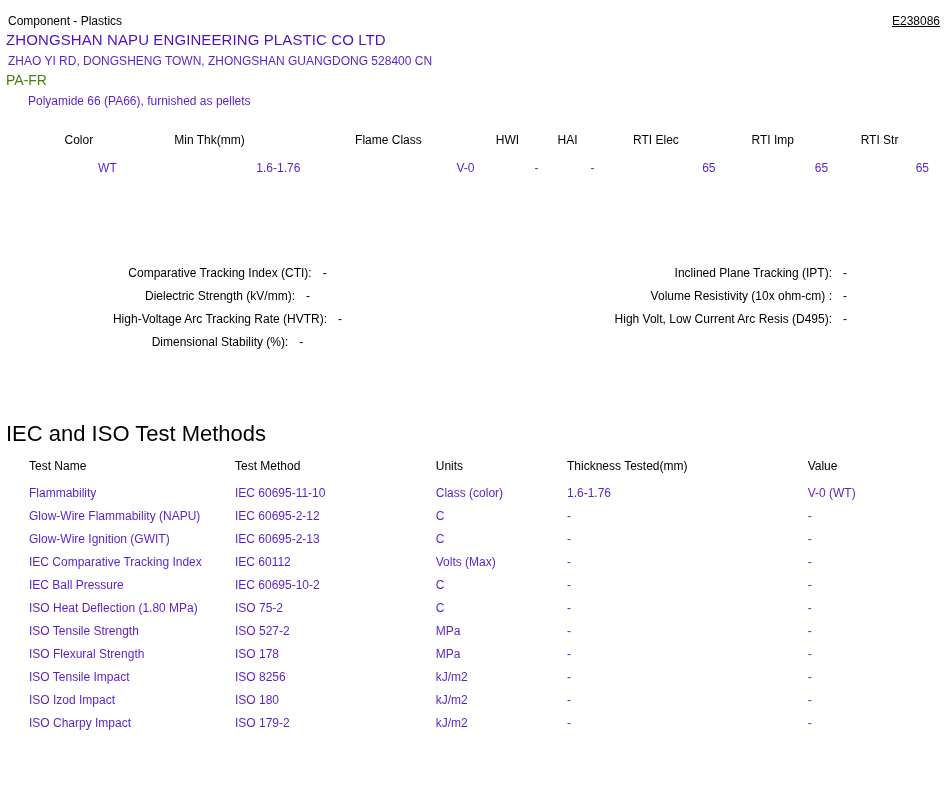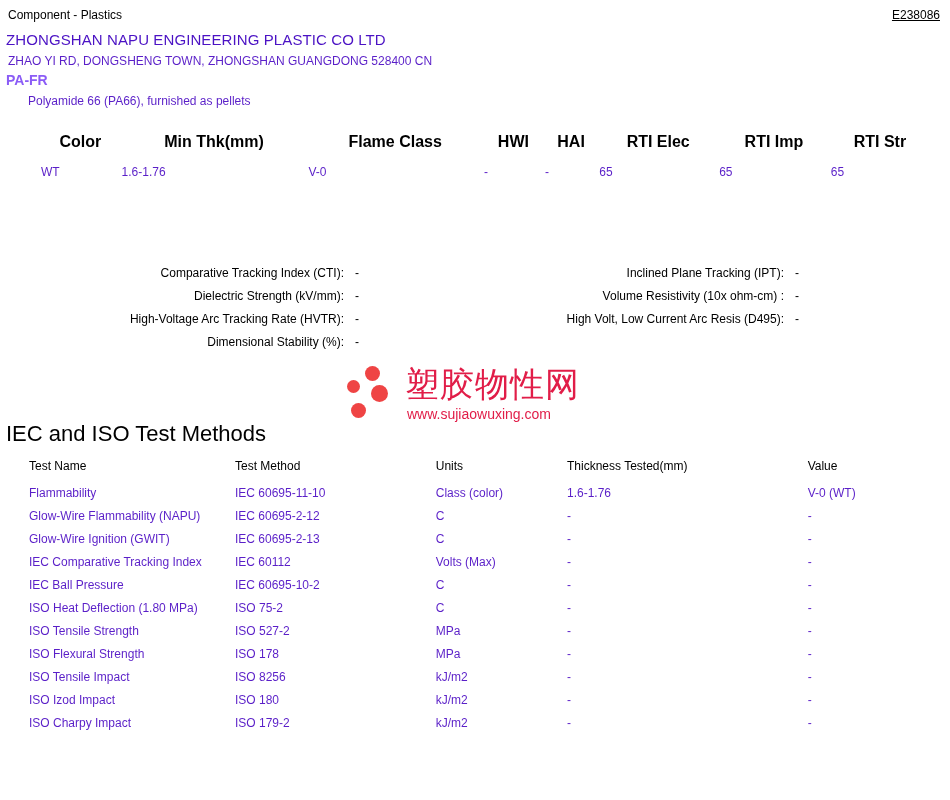--- a/index.html
+++ b/index.html
@@ -26,21 +26,21 @@
     position: absolute;
     top: 8px;
     left: 8px;
     right: 10px;
     display: flex;
     justify-content: space-between;
     align-items: baseline;
     font-size: 12px;
     color: #000;
   }
-  .hdr-left { color: #000; }
+  .hdr-left { color: #000; margin-top: 6px; }
   .hdr-right { color: #000; text-decoration: underline; }
 
   .company {
     position: absolute;
     top: 31px;
     left: 6px;
     font-size: 15px;
     color: #4b12c4;
     letter-spacing: 0.1px;
   }
@@ -49,51 +49,50 @@
     top: 54px;
     left: 8px;
     font-size: 12px;
     color: #5a1fc8;
   }
   .grade {
     position: absolute;
     top: 72px;
     left: 6px;
     font-size: 14px;
-    color: #8b5cf6;
-    font-weight: bold;
+    color: #4d7c0f;
   }
   .material {
     position: absolute;
     top: 94px;
     left: 8px;
     font-size: 12px;
     color: #5a1fc8;
     margin-left: 20px;
   }
 
   
   .prop-table {
     position: absolute;
     top: 132px;
     left: 40px;
     width: 890px;
     border-collapse: collapse;
   }
   .prop-table th {
-    font-weight: bold;
-    font-size: 16px;
+    font-weight: normal;
+    font-size: 12px;
     color: #000000;
     text-align: center;
     padding-bottom: 13px;
   }
   .prop-table td {
     font-size: 12px;
     color: #5a1fc8;
-    text-align: left;
+    text-align: right;
   }
 
   
   .elec {
     position: absolute;
     top: 266px;
     left: 0;
     width: 950px;
   }
   .elec-row {
@@ -101,21 +100,22 @@
     width: 100%;
     margin-bottom: 9px;
     font-size: 12px;
   }
   .elec-cell {
     display: flex;
     align-items: baseline;
   }
   .elec-cell.left {
     width: 365px;
-    justify-content: flex-end;
+    justify-content: center;
+    padding-left: 48px;
   }
   .elec-cell.right {
     width: 420px;
     justify-content: flex-end;
     margin-left: 20px;
   }
   .elec-label { color: #000; white-space: nowrap; }
   .elec-value { color: #000; margin-left: 11px; min-width: 10px; }
 
   
@@ -268,30 +268,20 @@
     </div>
     <div class="elec-row">
       <div class="elec-cell left">
         <span class="elec-label">Dimensional Stability (%):</span>
         <span class="elec-value">-</span>
       </div>
       <div class="elec-cell right"></div>
     </div>
   </div>
 
-  <div class="logo">
-    <div class="dots">
-      <span class="dot d1"></span>
-      <span class="dot d2"></span>
-      <span class="dot d3"></span>
-      <span class="dot d4"></span>
-    </div>
-    <div class="cn">塑胶物性网</div>
-    <div class="url">www.sujiaowuxing.com</div>
-  </div>
 
   <div class="section-title">IEC and ISO Test Methods</div>
 
   <table class="iec-table">
     <thead>
       <tr>
         <th class="c-name">Test Name</th>
         <th class="c-method">Test Method</th>
         <th class="c-units">Units</th>
         <th class="c-thk">Thickness Tested(mm)</th>

